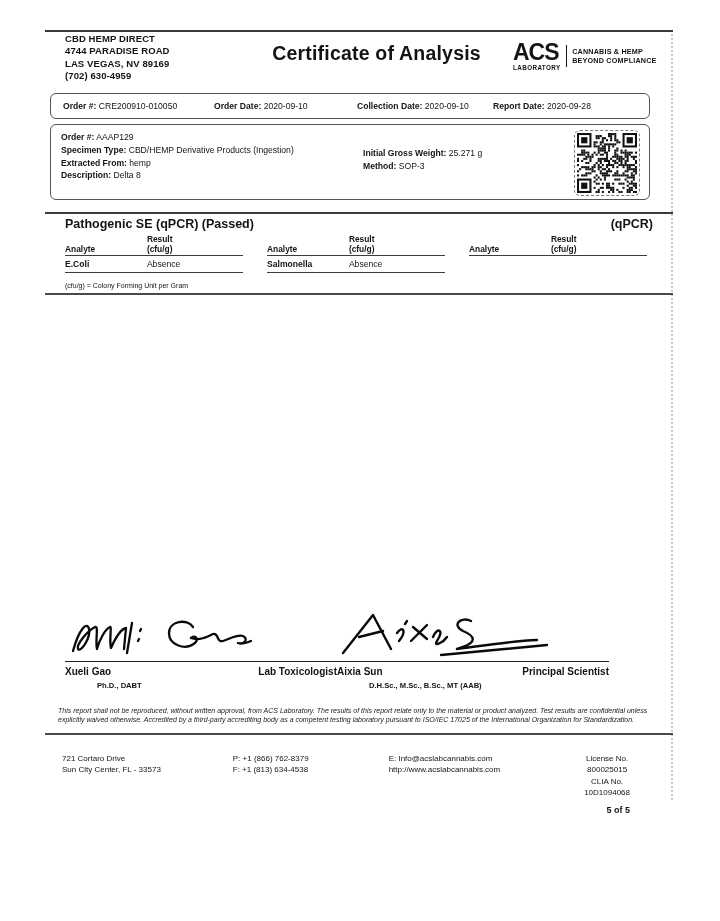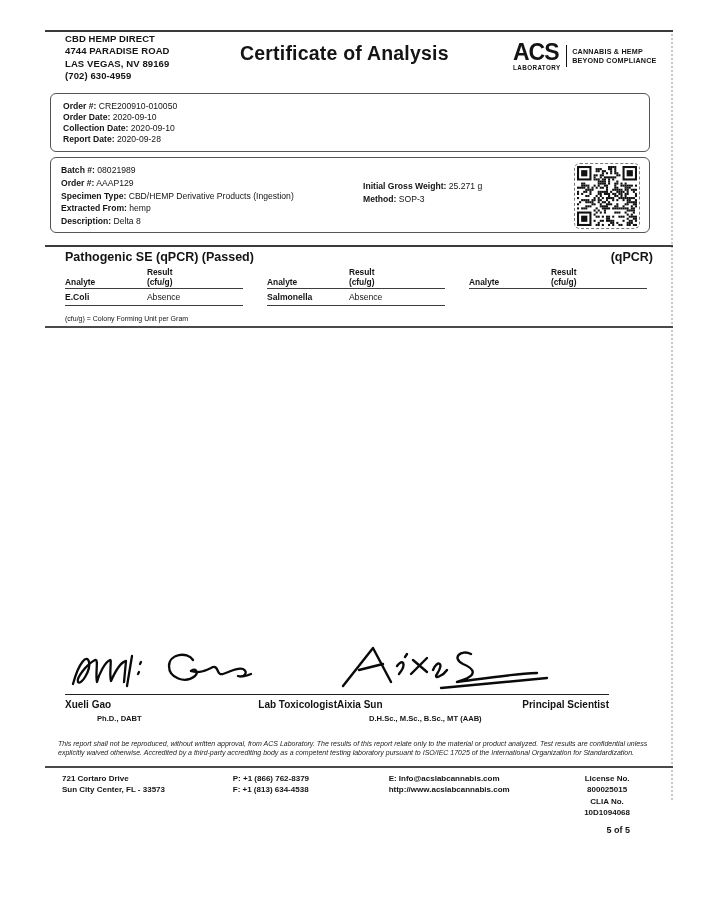--- a/index.html
+++ b/index.html
@@ -11,34 +11,34 @@
     position:relative;
     overflow:hidden;
   }
   .scan-topline { position:absolute; left:45px; top:30px; width:628px; height:2px; background:#3a3a3a; }
   .scan-edge { position:absolute; left:671px; top:34px; height:766px; width:0; border-right:2px dotted #c9c9c9; }
   .page { position:absolute; left:45px; top:31px; width:628px; }
 
   
   .header-row { display:flex; margin-top:2px; align-items:flex-start; }
   .letterhead { width:195px; padding-left:20px; font-size:9.5px; font-weight:bold; line-height:12.3px; letter-spacing:.1px; }
-  .doc-title { flex:1; font-size:19.5px; font-weight:bold; margin-top:9px; letter-spacing:.2px; }
+  .doc-title { flex:1; text-align:center; font-size:19.5px; font-weight:bold; margin-top:9px; letter-spacing:.2px; }
   .logo-block { width:160px; display:flex; align-items:center; margin-top:8px; }
   .logo-acs { text-align:left; line-height:1; }
   .logo-acs .big { font-size:23px; font-weight:bold; letter-spacing:-1px; }
   .logo-acs .small { font-size:6.3px; font-weight:bold; letter-spacing:.4px; margin-top:1px; }
   .logo-sep { width:1.5px; height:22px; background:#111; margin:0 5px; }
   .logo-tag { font-size:7.2px; font-weight:bold; line-height:9px; letter-spacing:.2px; }
 
   
   .order-box {
     margin-top:11px; margin-left:5px; width:600px;
     border:1px solid #555; border-radius:6px;
     padding:7px 12px 6px 12px;
-    display:flex; font-size:8.6px; line-height:11px;flex-direction:column;
+    display:flex; font-size:8.6px; line-height:11px;
   }
   .order-box .pair { white-space:nowrap; }
   .order-box .pair:nth-child(1){ width:151px; }
   .order-box .pair:nth-child(2){ width:143px; }
   .order-box .pair:nth-child(3){ width:136px; }
   .lab { font-weight:bold; }
   .val { font-weight:normal; }
 
   .sample-box {
     margin-top:5px; margin-left:5px; width:600px; height:76px;
@@ -77,21 +77,21 @@
   .sig-img svg { position:absolute; left:0; bottom:-4px; }
   .sig-line { border-top:1.6px solid #222; margin-top:2px; }
   .sig-names { display:flex; justify-content:space-between; margin-top:4px; font-size:10px; font-weight:bold; }
   .sig-cred { margin-top:4px; font-size:7.6px; font-weight:bold;padding-left:32px; }
 
   .disclaimer {
     margin:16px auto 0 auto; width:602px;
     font-size:7px; font-style:italic; line-height:9.3px; color:#222;
   }
   .footer-rule { margin-top:9px; height:1.5px; background:#4a4a4a; }
-  .footer-row { display:flex; padding:5px 43px 0 17px; font-size:8px; font-weight:bold; line-height:11.5px;gap:22px; }
+  .footer-row { display:flex; padding:18px 43px 0 17px; font-size:8px; font-weight:normal; line-height:11.5px;gap:22px; }
   .fcol1 { width:150px; }
   .fcol2 { width:135px; }
   .fcol3 { width:175px; }
   .fcol4 { flex:1; text-align:center; }
   .page-num { text-align:right; padding-right:43px; margin-top:6px; font-size:9px; font-weight:bold; }
 </style>
 </head>
 <body>
 
 <div class="scan-topline"></div>
@@ -133,24 +133,20 @@
       <span class="lab">Collection Date:</span>
       <span class="val">2020-09-10</span>
     </div>
     <div class="pair">
       <span class="lab">Report Date:</span>
       <span class="val">2020-09-28</span>
     </div>
   </div>
 
   <div class="sample-box">
-    <div>
-      <span class="lab">Batch #:</span>
-      <span class="val">08021989</span>
-    </div>
     <div>
       <span class="lab">Order #:</span>
       <span class="val">AAAP129</span>
     </div>
     <div>
       <span class="lab">Specimen Type:</span>
       <span class="val">CBD/HEMP Derivative Products (Ingestion)</span>
     </div>
     <div>
       <span class="lab">Extracted From:</span>

